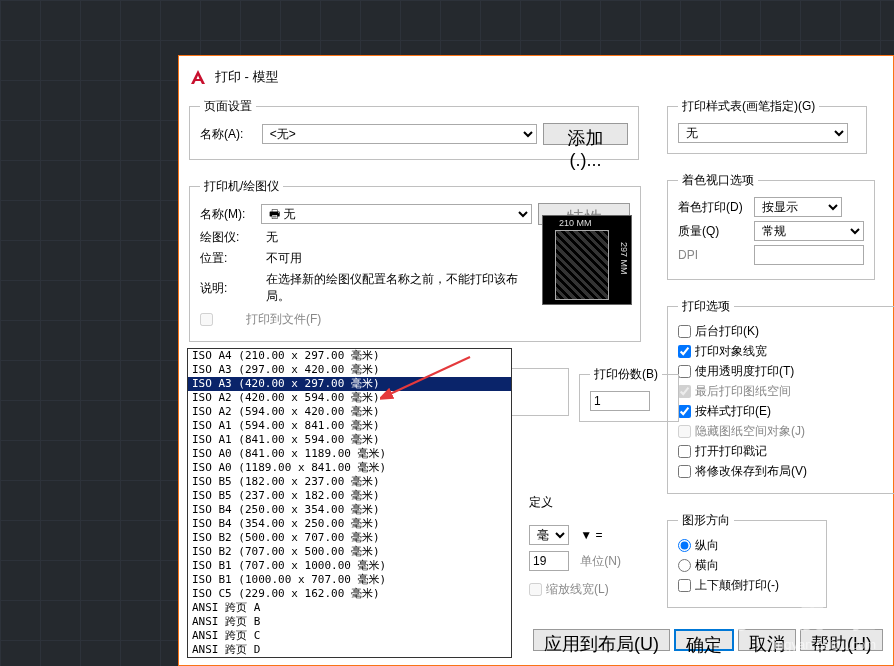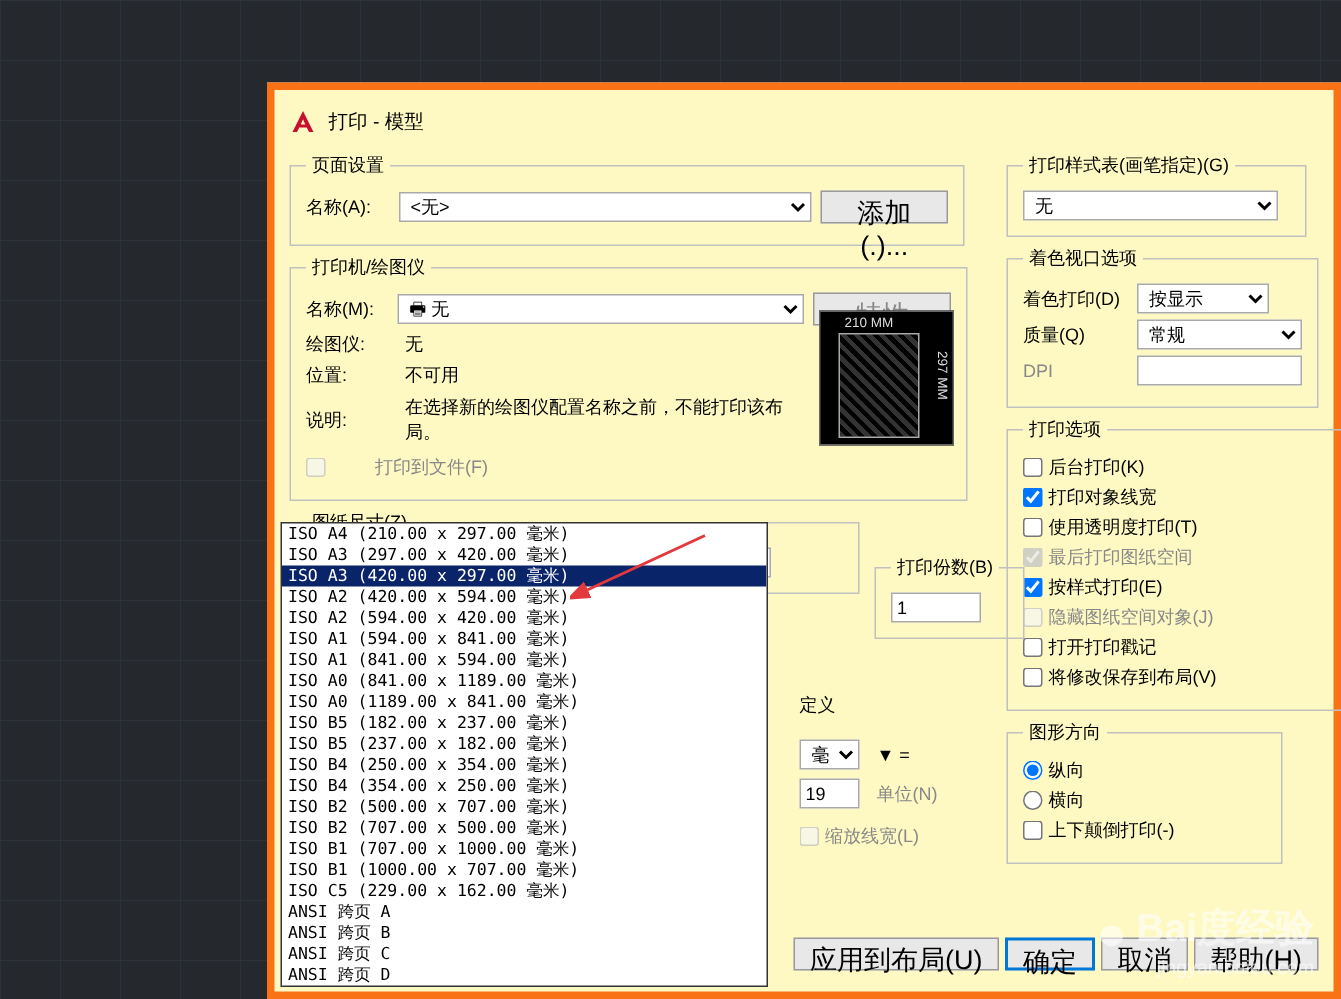--- a/index.html
+++ b/index.html
@@ -19,39 +19,39 @@
         linear-gradient(#2d323a 1px, transparent 1px),
         linear-gradient(90deg, #2d323a 1px, transparent 1px);
       background-size: 40px 40px;
     }
     .dialog {
       position: absolute;
       left: 178px;
       top: 55px;
       width: 716px;
       height: 611px;
-      background: #fef9c3;
-      border: 5px solid #f97316;
+      background: #ffffff;
+      border: 1px solid #f97316;
       padding: 12px 10px;
     }
     .titlebar {
       display: flex;
       align-items: center;
       gap: 8px;
       margin-bottom: 12px;
     }
     .a-logo {
       display: inline-flex;
       align-items: center;
       justify-content: center;
     }
     .title { font-size: 13px; }
     fieldset {
       border: 1px solid #c0c0c0;
-      margin-bottom: 6px;
+      margin-bottom: 18px;
       padding: 8px 10px 10px 10px;
       position: relative;
     }
     legend {
       padding: 0 4px;
       font-size: 12px;
     }
     .row {
       display: flex;
       align-items: center;
@@ -292,21 +292,21 @@
         <div class="chkrow">
             <input type="checkbox" style="">
             <span>打开打印戳记</span>
           </div>
         <div class="chkrow">
             <input type="checkbox" style="">
             <span>将修改保存到布局(V)</span>
           </div>
       </fieldset>
 
-      <fieldset style="width:184px;">
+      <fieldset style="width:160px;">
         <legend>图形方向</legend>
         <div class="radio-row">
             <input type="radio" name="or" checked="" style="">
             <span>纵向</span>
           </div>
         <div class="radio-row">
             <input type="radio" name="or" style="">
             <span>横向</span>
           </div>
         <div class="chkrow">

